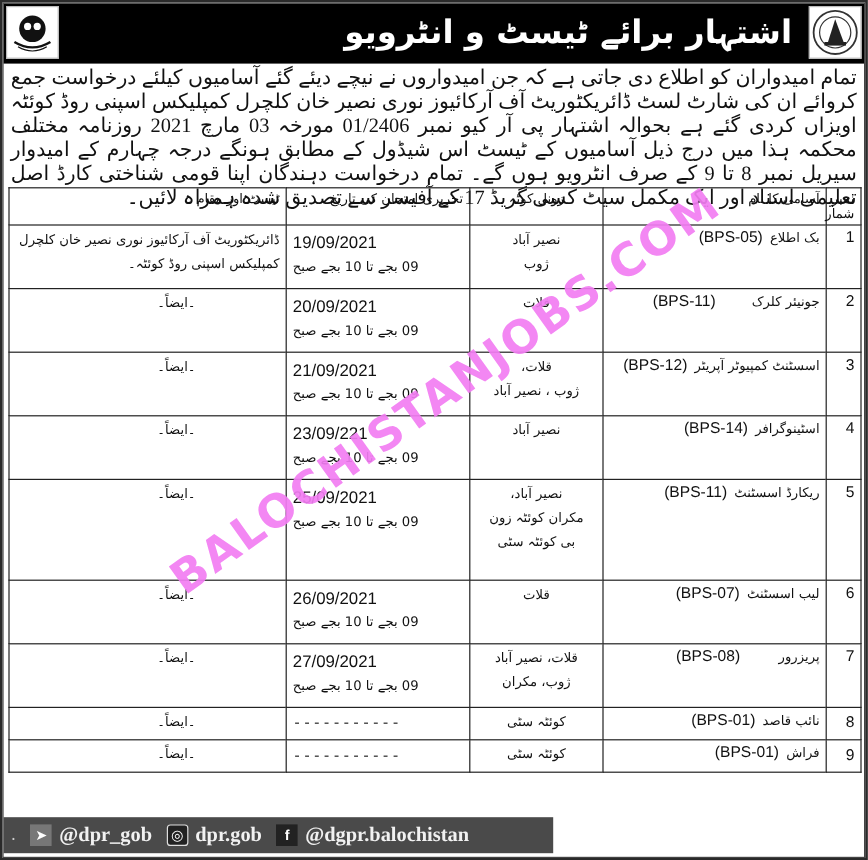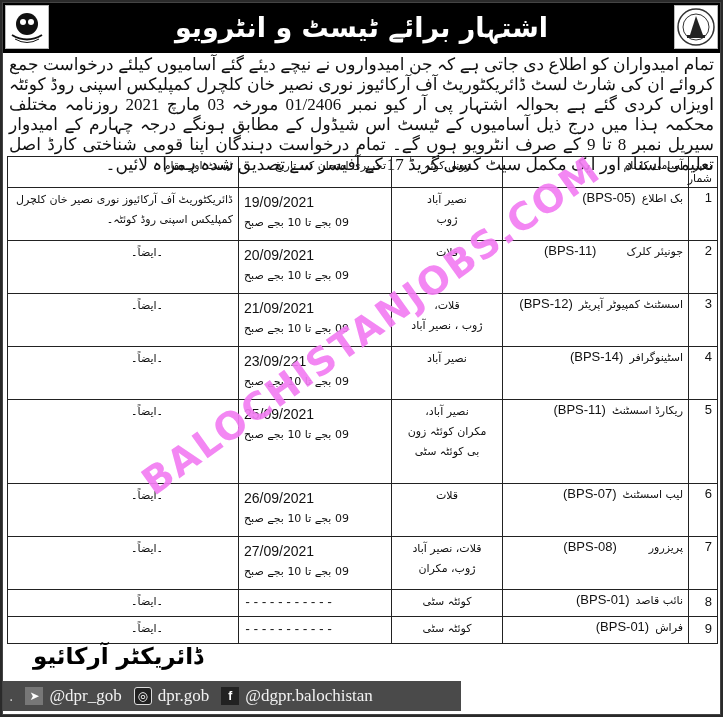--- a/index.html
+++ b/index.html
@@ -2,21 +2,21 @@
 <html><head>
 <meta charset="utf-8">
 <style>
   html, body { margin:0; padding:0; background:#2a2a2a; }
   body { width:723px; height:717px; position:relative; overflow:hidden; font-family:"DejaVu Sans", sans-serif; }
   .page { position:absolute; left:2px; top:2px; width:719px; height:713px; background:#fff; border:1px solid #444; box-sizing:border-box; }
   .header { position:absolute; left:0; top:0; width:717px; height:50px; background:#000; }
   .logo { position:absolute; top:2px; width:44px; height:44px; background:#fff; border:1px solid #bbb; box-sizing:border-box; display:flex; align-items:center; justify-content:center; }
   .logo-left { left:2px; }
   .logo-right { right:2px; }
-  .title { position:absolute; left:60px; right:60px; top:4px; height:42px; color:#fff; font-family:"DejaVu Sans", sans-serif; font-weight:bold; font-size:27px; text-align:center; line-height:42px; direction:rtl; }
+  .title { position:absolute; left:60px; right:60px; top:4px; height:42px; color:#fff; font-family:"DejaVu Sans", sans-serif; font-weight:bold; font-size:27px; line-height:42px; direction:rtl; }
   .intro { position:absolute; left:6px; right:6px; top:52px; height:100px; direction:rtl; text-align:justify; font-size:17px; line-height:20px; color:#111; font-family:Liberation Serif, serif; }
   table.jobs { position:absolute; left:4px; top:153px; width:711px; border-collapse:collapse; direction:rtl; font-size:11px; table-layout:fixed; }
   table.jobs td, table.jobs th { border:1px solid #222; vertical-align:top; padding:2px 5px; color:#111; }
   table.jobs th { font-weight:normal; height:24px; font-size:11px; text-align:right; }
   .c-sr { width:18px; text-align:right; }
   .c-post { width:175px; }
   .c-zone { width:100px; text-align:center !important; }
   .c-date { width:142px; text-align:left; }
   .c-venue { text-align:right; }
   td.c-sr { font-family:"Liberation Sans", sans-serif; font-size:13px; padding-top:6px; }
@@ -29,21 +29,21 @@
   .venue-short { display:inline-block; margin-right:70px; }
   .dash { font-family:"Liberation Mono", monospace; font-size:12px; display:block; margin-top:4px; letter-spacing:1px; }
   .signature { position:absolute; left:30px; top:640px; font-size:23px; font-weight:bold; direction:rtl; color:#000; }
   .note { position:absolute; left:380px; top:645px; font-size:10.5px; direction:rtl; color:#111; }
   .social { position:absolute; left:0; top:678px; width:458px; height:30px; background:#4a4a4a; display:flex; align-items:center; gap:6px; padding-left:6px; box-sizing:border-box; }
   .social .dot { color:#ccc; font-size:14px; margin-right:6px; }
   .social .icon { width:18px; height:18px; display:inline-flex; align-items:center; justify-content:center; font-size:12px; color:#fff; }
   .tw { background:#777; }
   .ig { background:#222; border:1px solid #ddd; box-sizing:border-box; border-radius:3px; }
   .fb { background:#222; font-weight:bold; font-family:"Liberation Sans", sans-serif; }
-  .social .handle { color:#f1f1f1; font-family:"Liberation Serif", serif; font-weight:normal; font-size:17px; margin-right:6px; }
+  .social .handle { color:#f1f1f1; font-family:"Liberation Serif", serif; font-weight:bold; font-size:17px; margin-right:6px; }
   .prq { position:absolute; right:6px; top:682px; font-family:"Liberation Sans", sans-serif; font-size:20px; color:#111; }
   .watermark { position:absolute; left:95px; top:310px; width:520px; text-align:center; font-family:"DejaVu Sans", sans-serif; font-weight:bold; font-size:38px; color:#f27df2; opacity:0.92; transform:rotate(-35.5deg); transform-origin:center; letter-spacing:2px; pointer-events:none; white-space:nowrap; }
 </style>
 </head>
 <body>
 
 <div class="page">
 
   <div class="header">
     <div class="logo logo-left">
@@ -186,21 +186,20 @@
             <span class="zone-line">کوئٹہ سٹی</span>
           </td>
         <td class="c-date">
             <span class="dash">-----------</span>
           </td>
         <td class="c-venue venue"><span class="venue-short">۔ایضاً۔</span></td>
       </tr>
     </tbody>
   </table>
 
-  <div class="signature">ڈائریکٹر آرکائیو</div>
 
   <div class="social">
     <span class="dot">.</span>
     <span class="icon tw">➤</span>
     <span class="handle">@dpr_gob</span>
     <span class="icon ig">◎</span>
     <span class="handle">dpr.gob</span>
     <span class="icon fb">f</span>
     <span class="handle">@dgpr.balochistan</span>
   </div>

